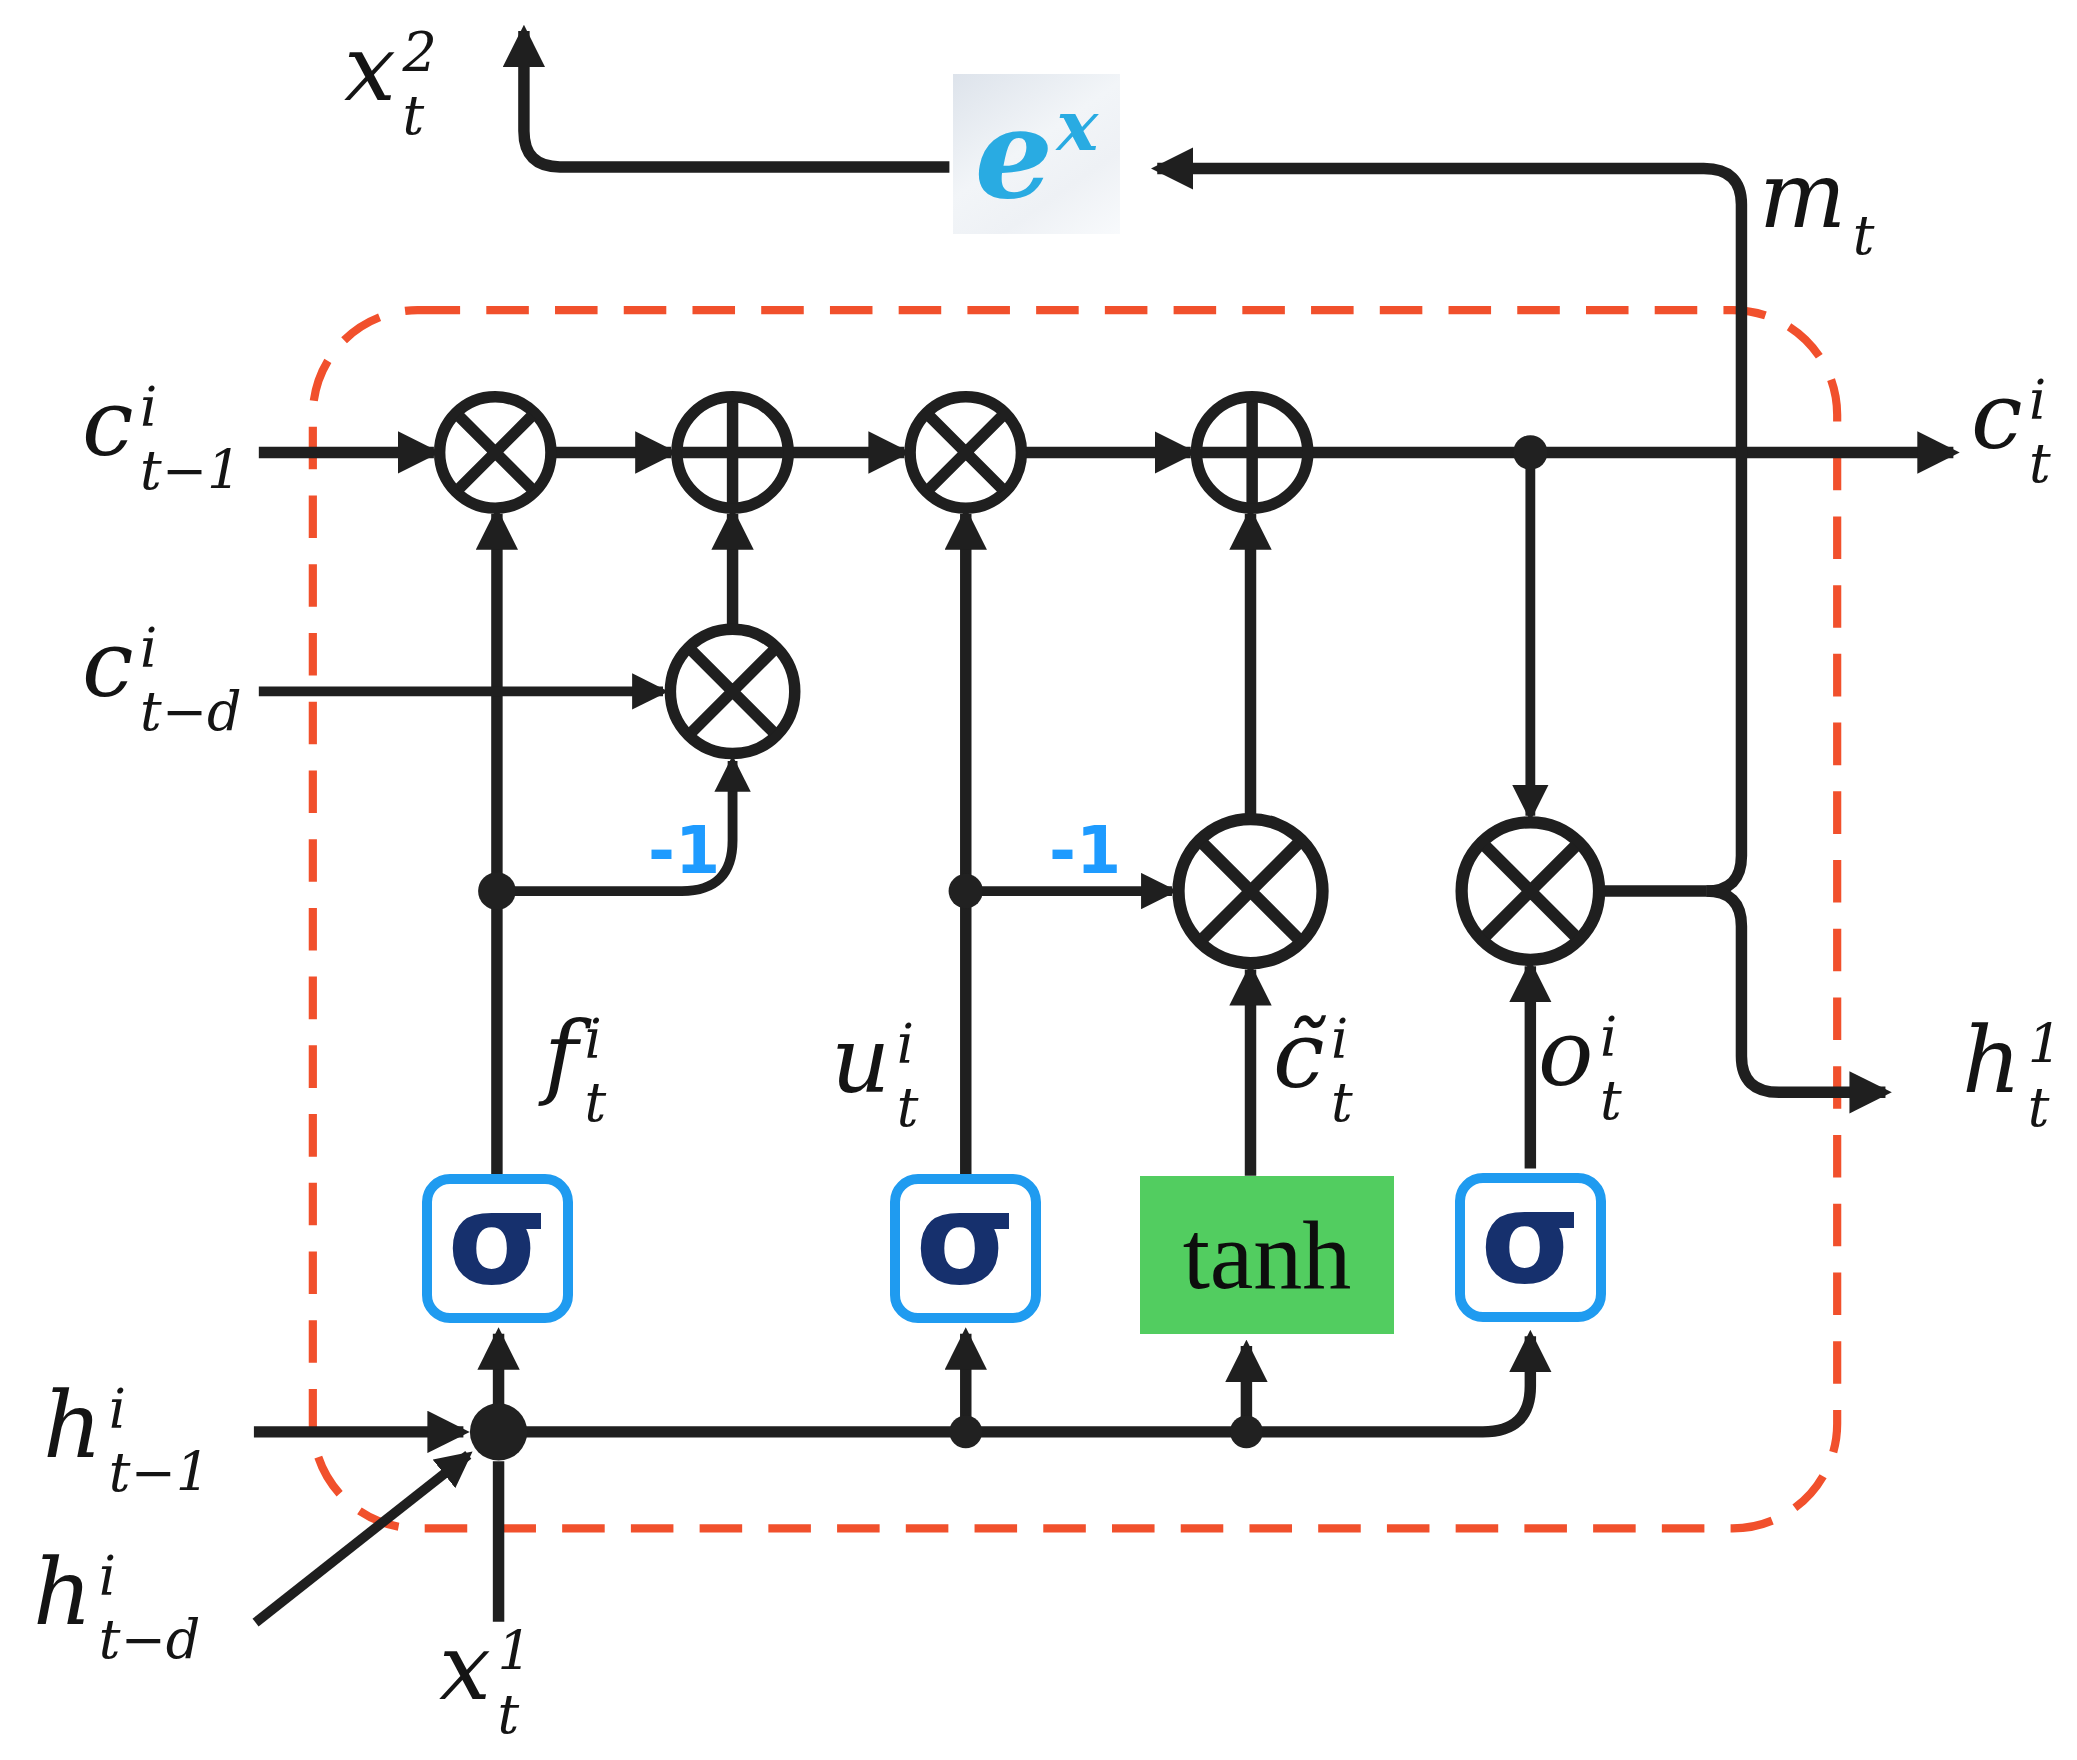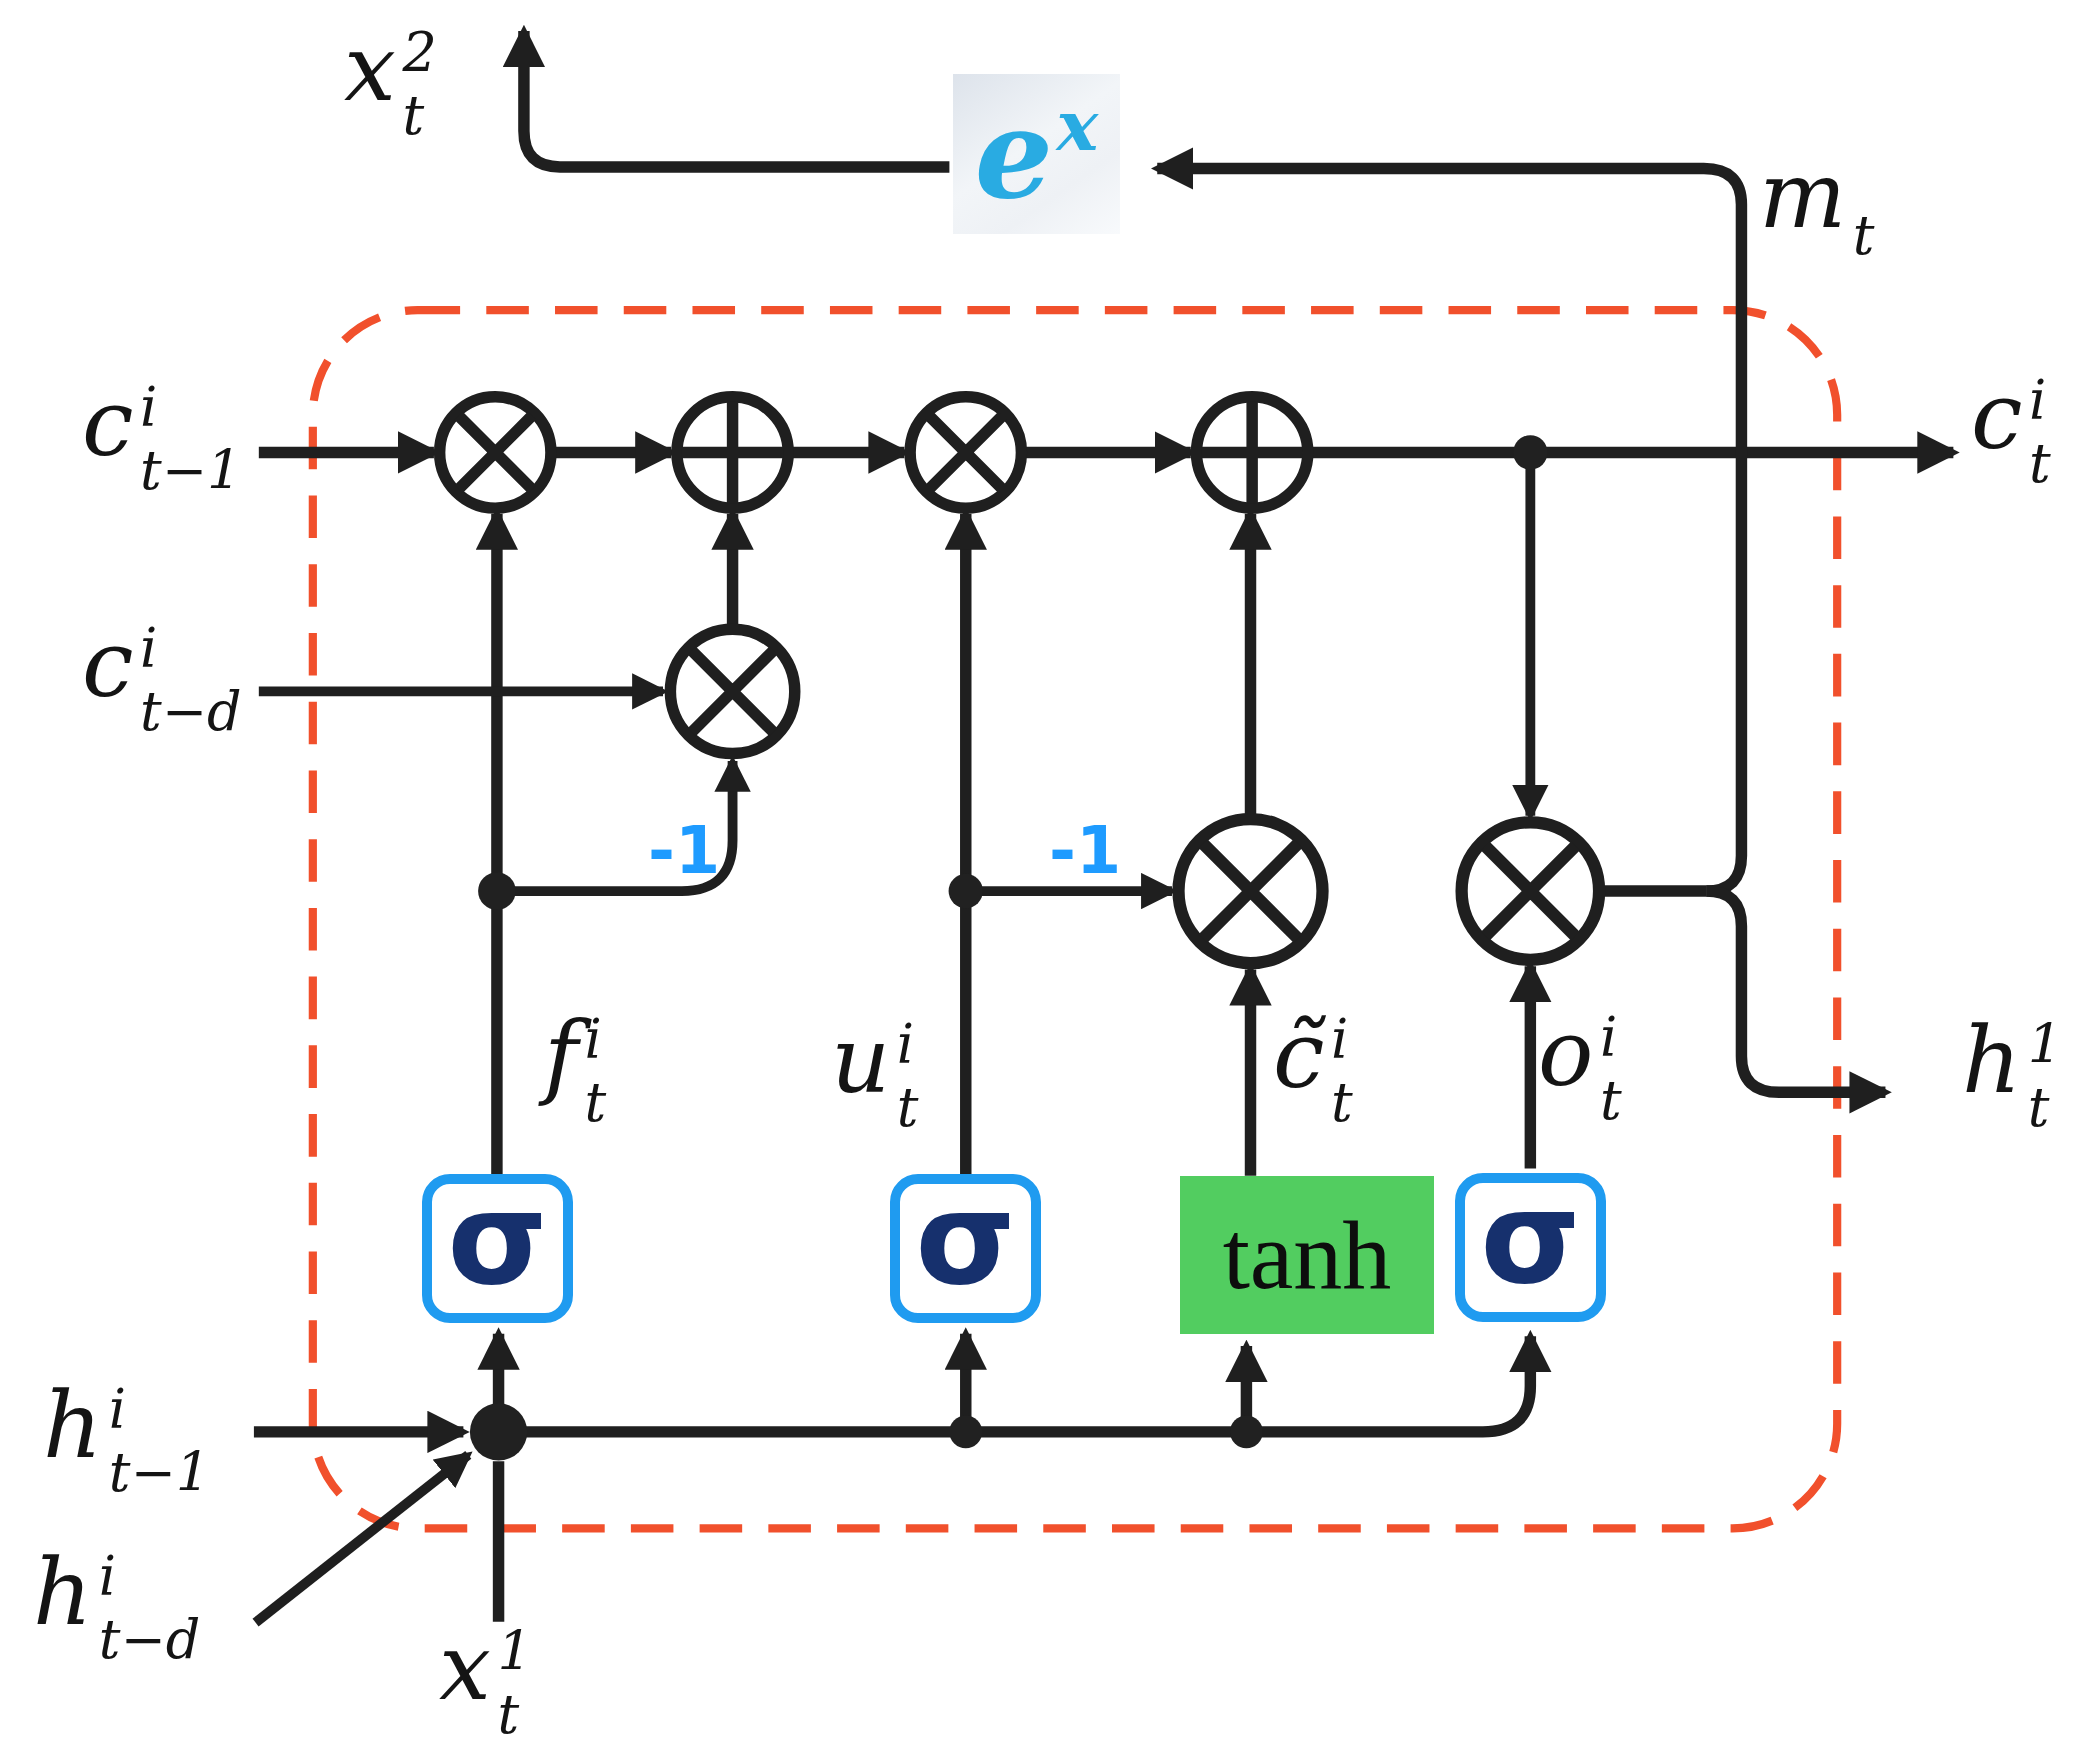--- a/index.html
+++ b/index.html
@@ -155,21 +155,21 @@
     <span class="e">e</span>
     <span class="x">x</span>
   </div>
 
   <div class="gate sigma" style="left:422px;top:1174px;">
     <span class="glyph">σ</span>
   </div>
   <div class="gate sigma" style="left:890px;top:1174px;">
     <span class="glyph">σ</span>
   </div>
-  <div class="gate tanh" style="left:1180px;top:1176px;">
+  <div class="gate tanh" style="left:1140px;top:1176px;">
     <span class="glyph">tanh</span>
   </div>
   <div class="gate sigma" style="left:1455px;top:1173px;">
     <span class="glyph">σ</span>
   </div>
 
   <div class="negone" style="left:648px;top:818px;">-1</div>
   <div class="negone" style="left:1049px;top:818px;">-1</div>
 
   <div class="ml" style="left:344px;top:28px;">

